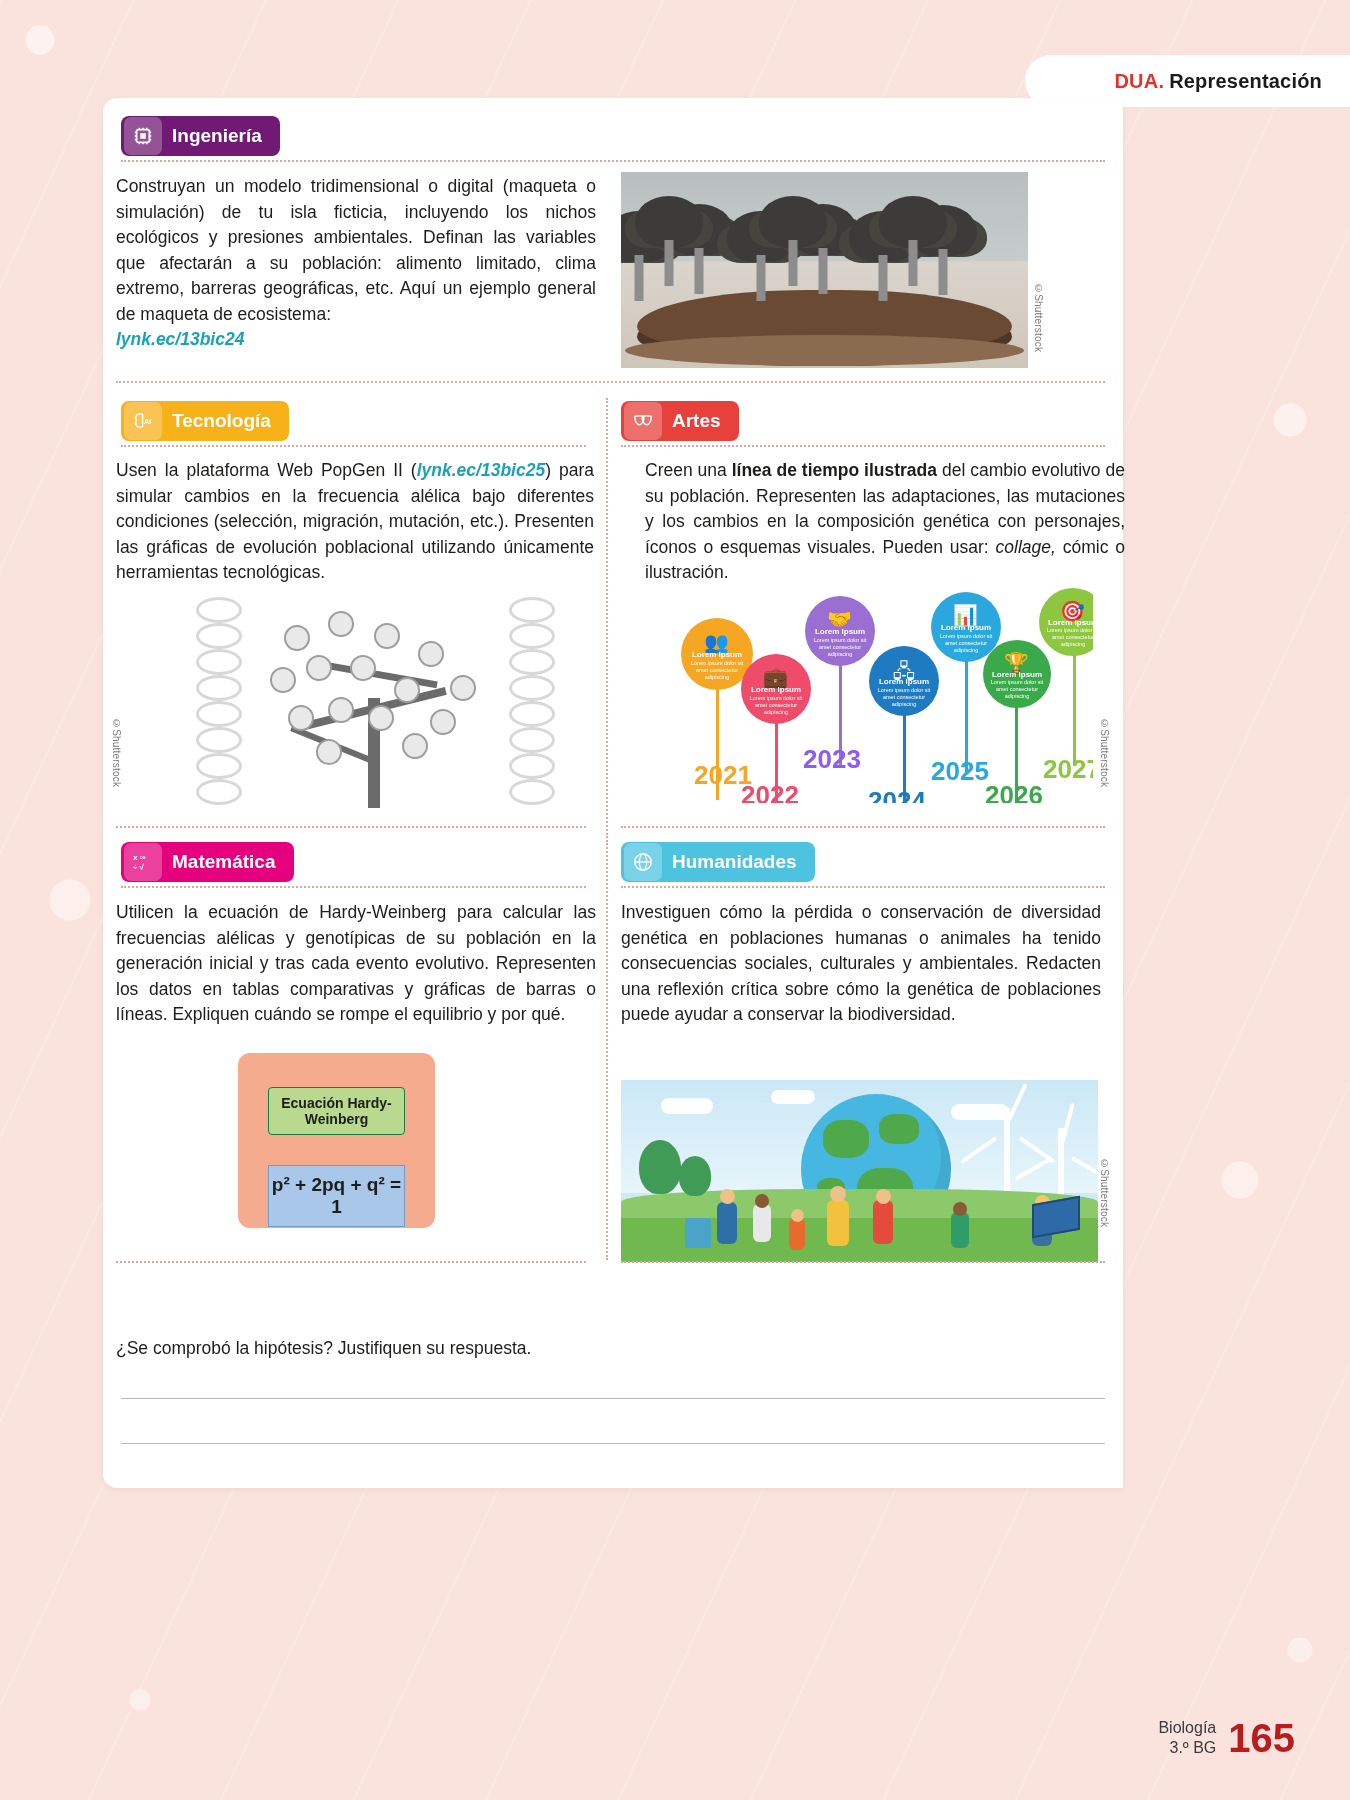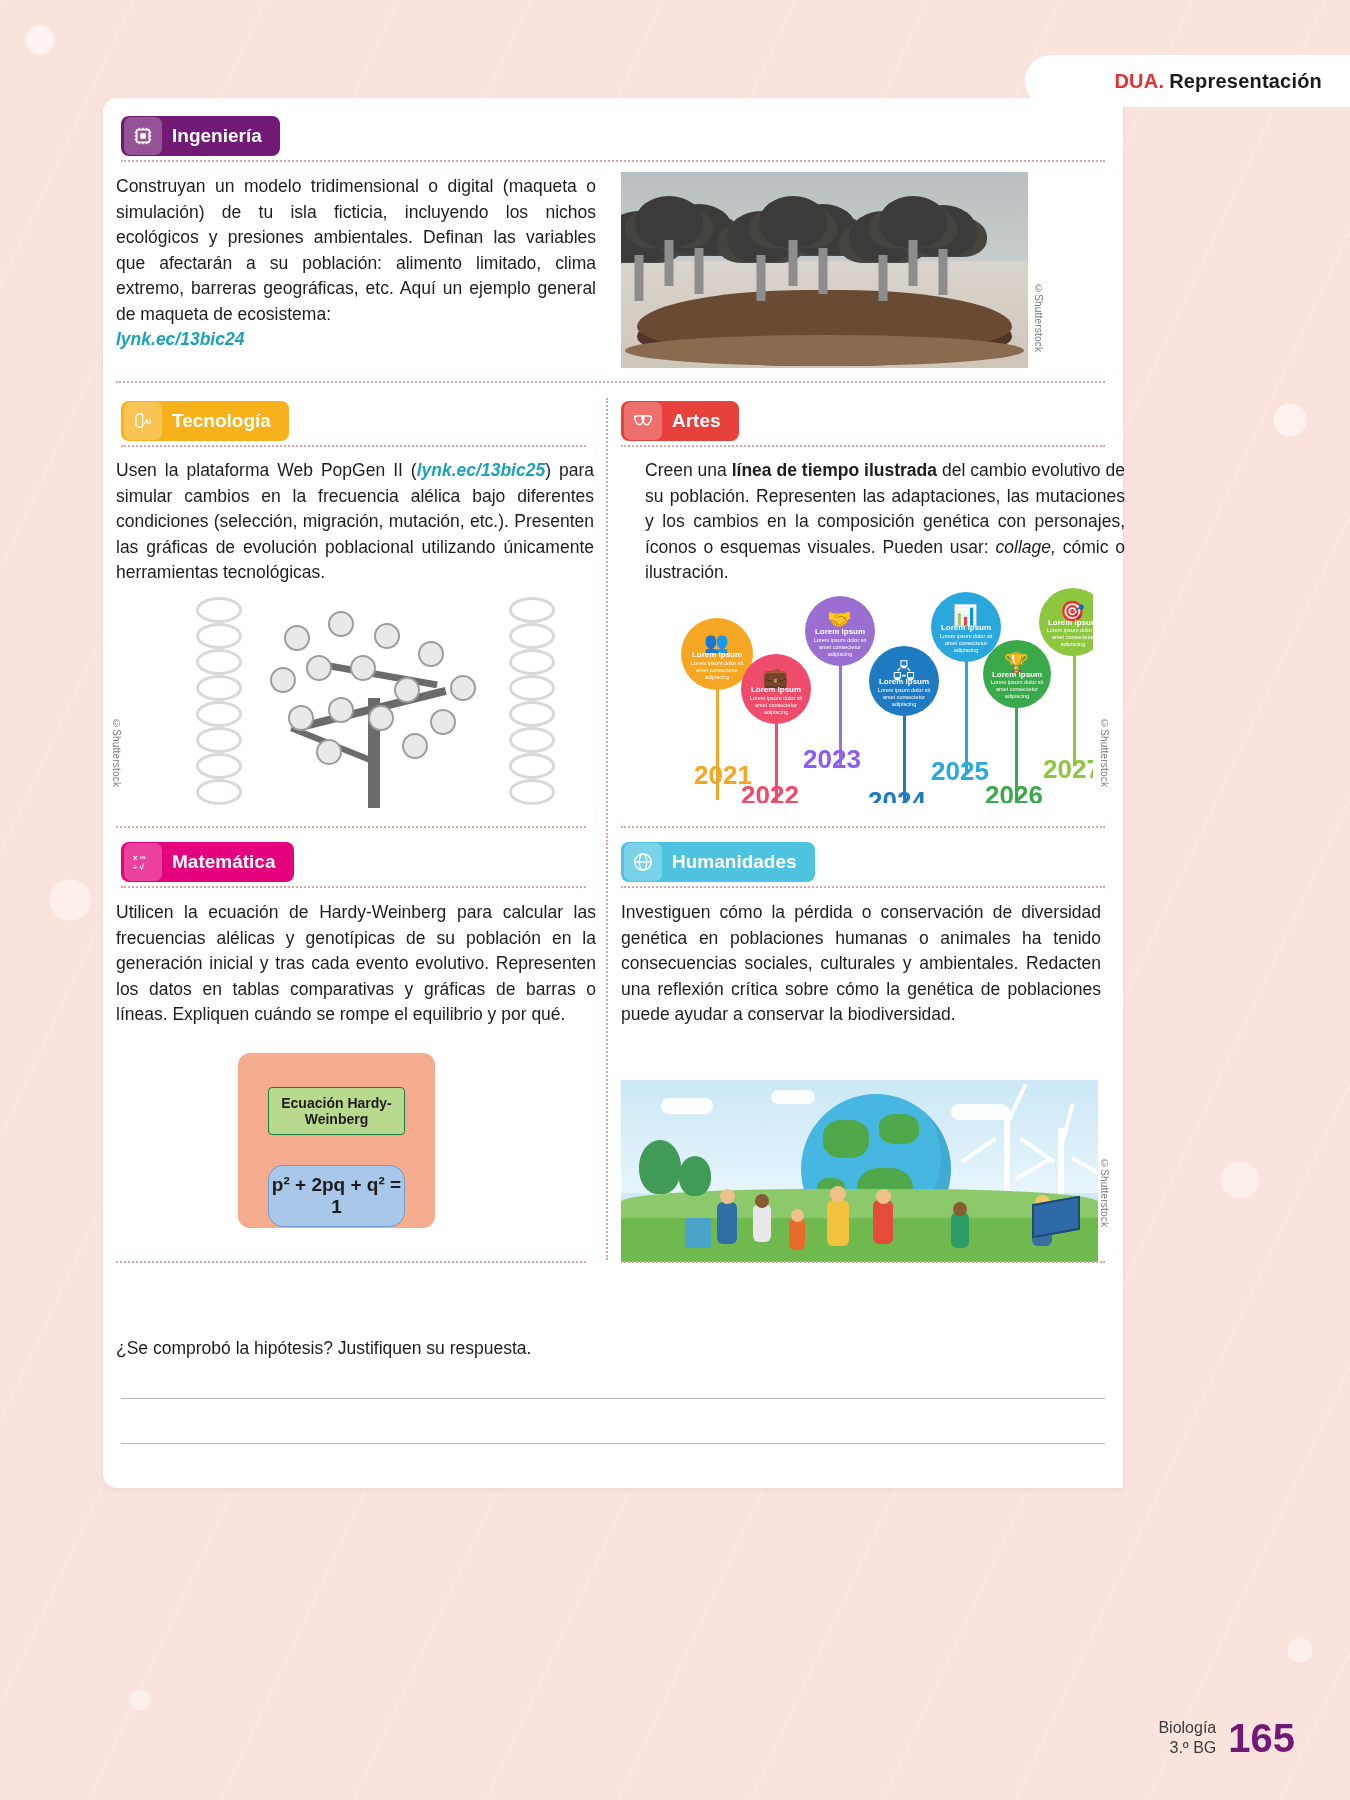--- a/index.html
+++ b/index.html
@@ -109,21 +109,21 @@
     border-radius:7px;
   }
   .ruleline { border-top:1.5px solid #b9b9b9; }
 
   
   .footer {
     position:absolute; right:55px; bottom:42px;
     display:flex; align-items:flex-end; gap:12px;
   }
   .footer .fl { text-align:right; font-size:16px; color:#3b3b3b; line-height:20px;}
-  .footer .pg { font-size:40px; font-weight:bold; color:#701a75; line-height:40px;}
+  .footer .pg { font-size:40px; font-weight:bold; color:#b91c1c; line-height:40px;}
 
   
   .imgbox { position:absolute; overflow:hidden; }
 
   
   .trees { background: linear-gradient(#b9bfc0 0%, #c6cbcb 45%, #d9d4cc 46%, #cfc6ba 100%); }
   .trees .soil {
     position:absolute; left:4%; right:4%; bottom:6%; height:34%;
     background:#6b4a33; border-radius:50%/60% 60% 48% 48%;
     box-shadow: 0 10px 0 #4e3525;
@@ -163,21 +163,21 @@
     position:absolute;
     background:#f4ab8e; border-radius:12px;
   }
   .hw .lbl{
     position:absolute; left:30px; right:30px; top:34px;
     background:#b9d98f; border:1px solid #15803d; border-radius:4px;
     text-align:center; font-size:14px; font-weight:bold; color:#1d1d1b; padding:7px 0;
   }
   .hw .eq{
     position:absolute; left:30px; right:30px; top:112px;
-    background:#a9c7e8; border:1px solid #6f9ccb; border-radius:15px;
+    background:#a9c7e8; border:1px solid #6f9ccb; border-radius:0;
     text-align:center; font-size:19px; font-weight:bold; color:#1d1d1b; padding:8px 0;
   }
 
   
   .hum { background:#cfe9f5; }
   .hum .sky{position:absolute;left:0;right:0;top:0;height:62%;background:linear-gradient(#cbe8f6,#e6f5fb);}
   .hum .grass{position:absolute;left:0;right:0;bottom:0;height:40%;background:#8cc96a;border-radius:40% 40% 0 0/18% 18% 0 0;}
   .hum .grass2{position:absolute;left:0;right:0;bottom:0;height:24%;background:#6fb94f;}
   .hum .globe{position:absolute;width:150px;height:150px;border-radius:50%;background:#46b7e0;
      box-shadow: inset -10px -12px 0 rgba(0,0,0,.07);}

